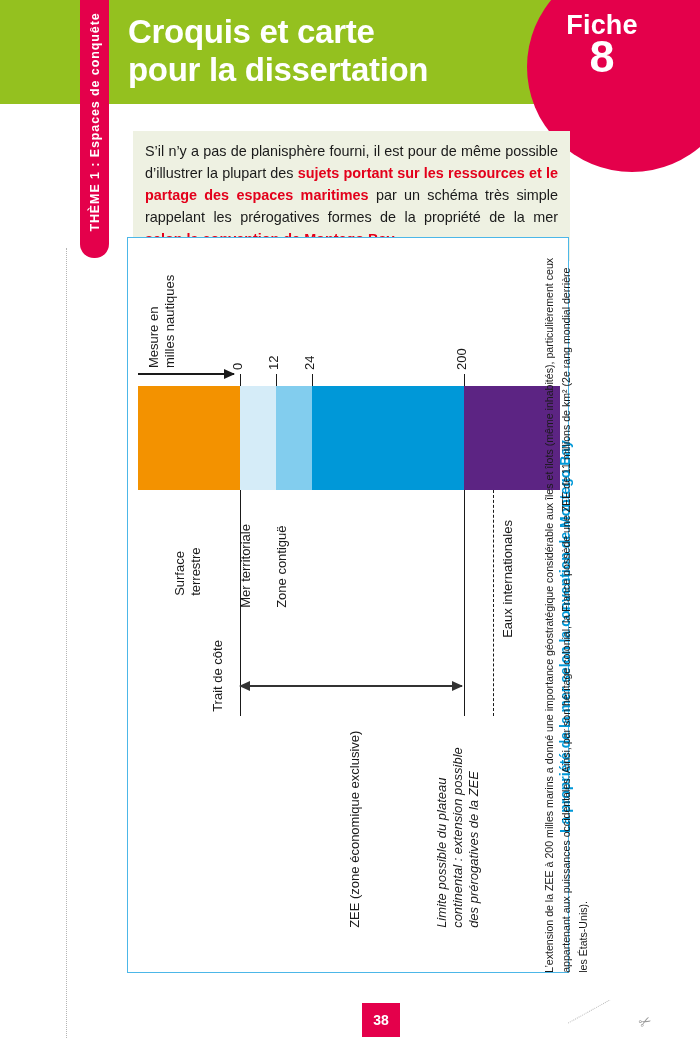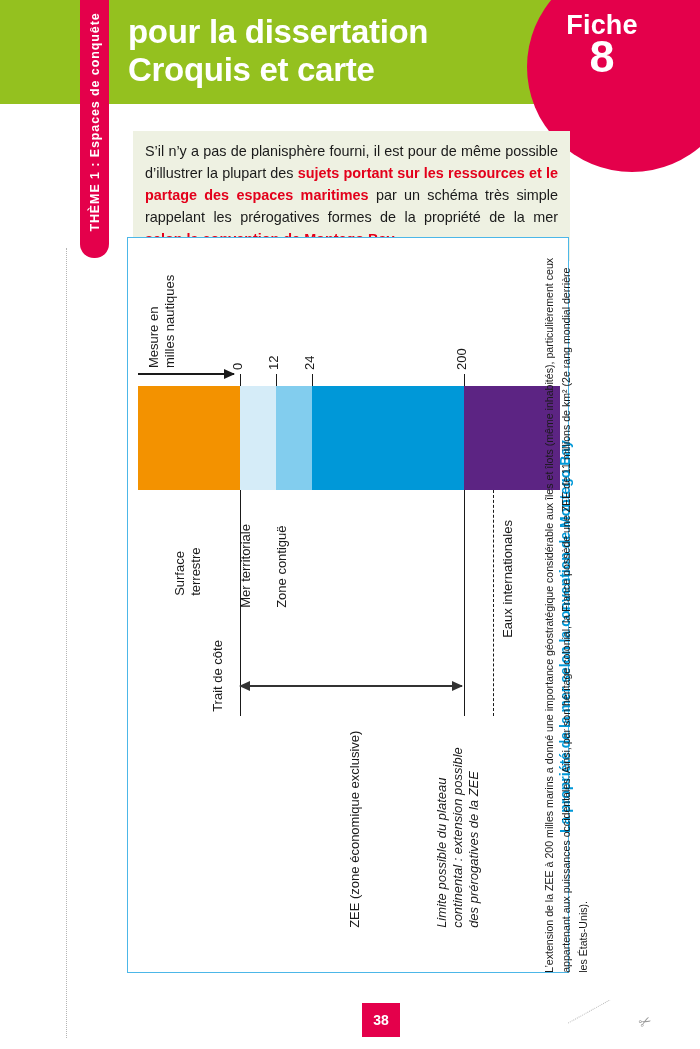--- a/index.html
+++ b/index.html
@@ -268,22 +268,22 @@
     color: #9a9a9a;
     transform: rotate(-28deg);
   }
 </style>
 </head>
 <body>
 
 <div class="green-band"></div>
 
 <div class="head-title">
+  <div>Croquis et carte</div>
   <div>pour la dissertation</div>
-  <div>Croquis et carte</div>
 </div>
 
 <div class="fiche-badge">
   <div class="fiche-word">Fiche</div>
   <div class="fiche-num">8</div>
 </div>
 
 <div class="theme-tab">
   <div class="theme-tab-text">THÈME 1 : Espaces de conquête</div>
 </div>

